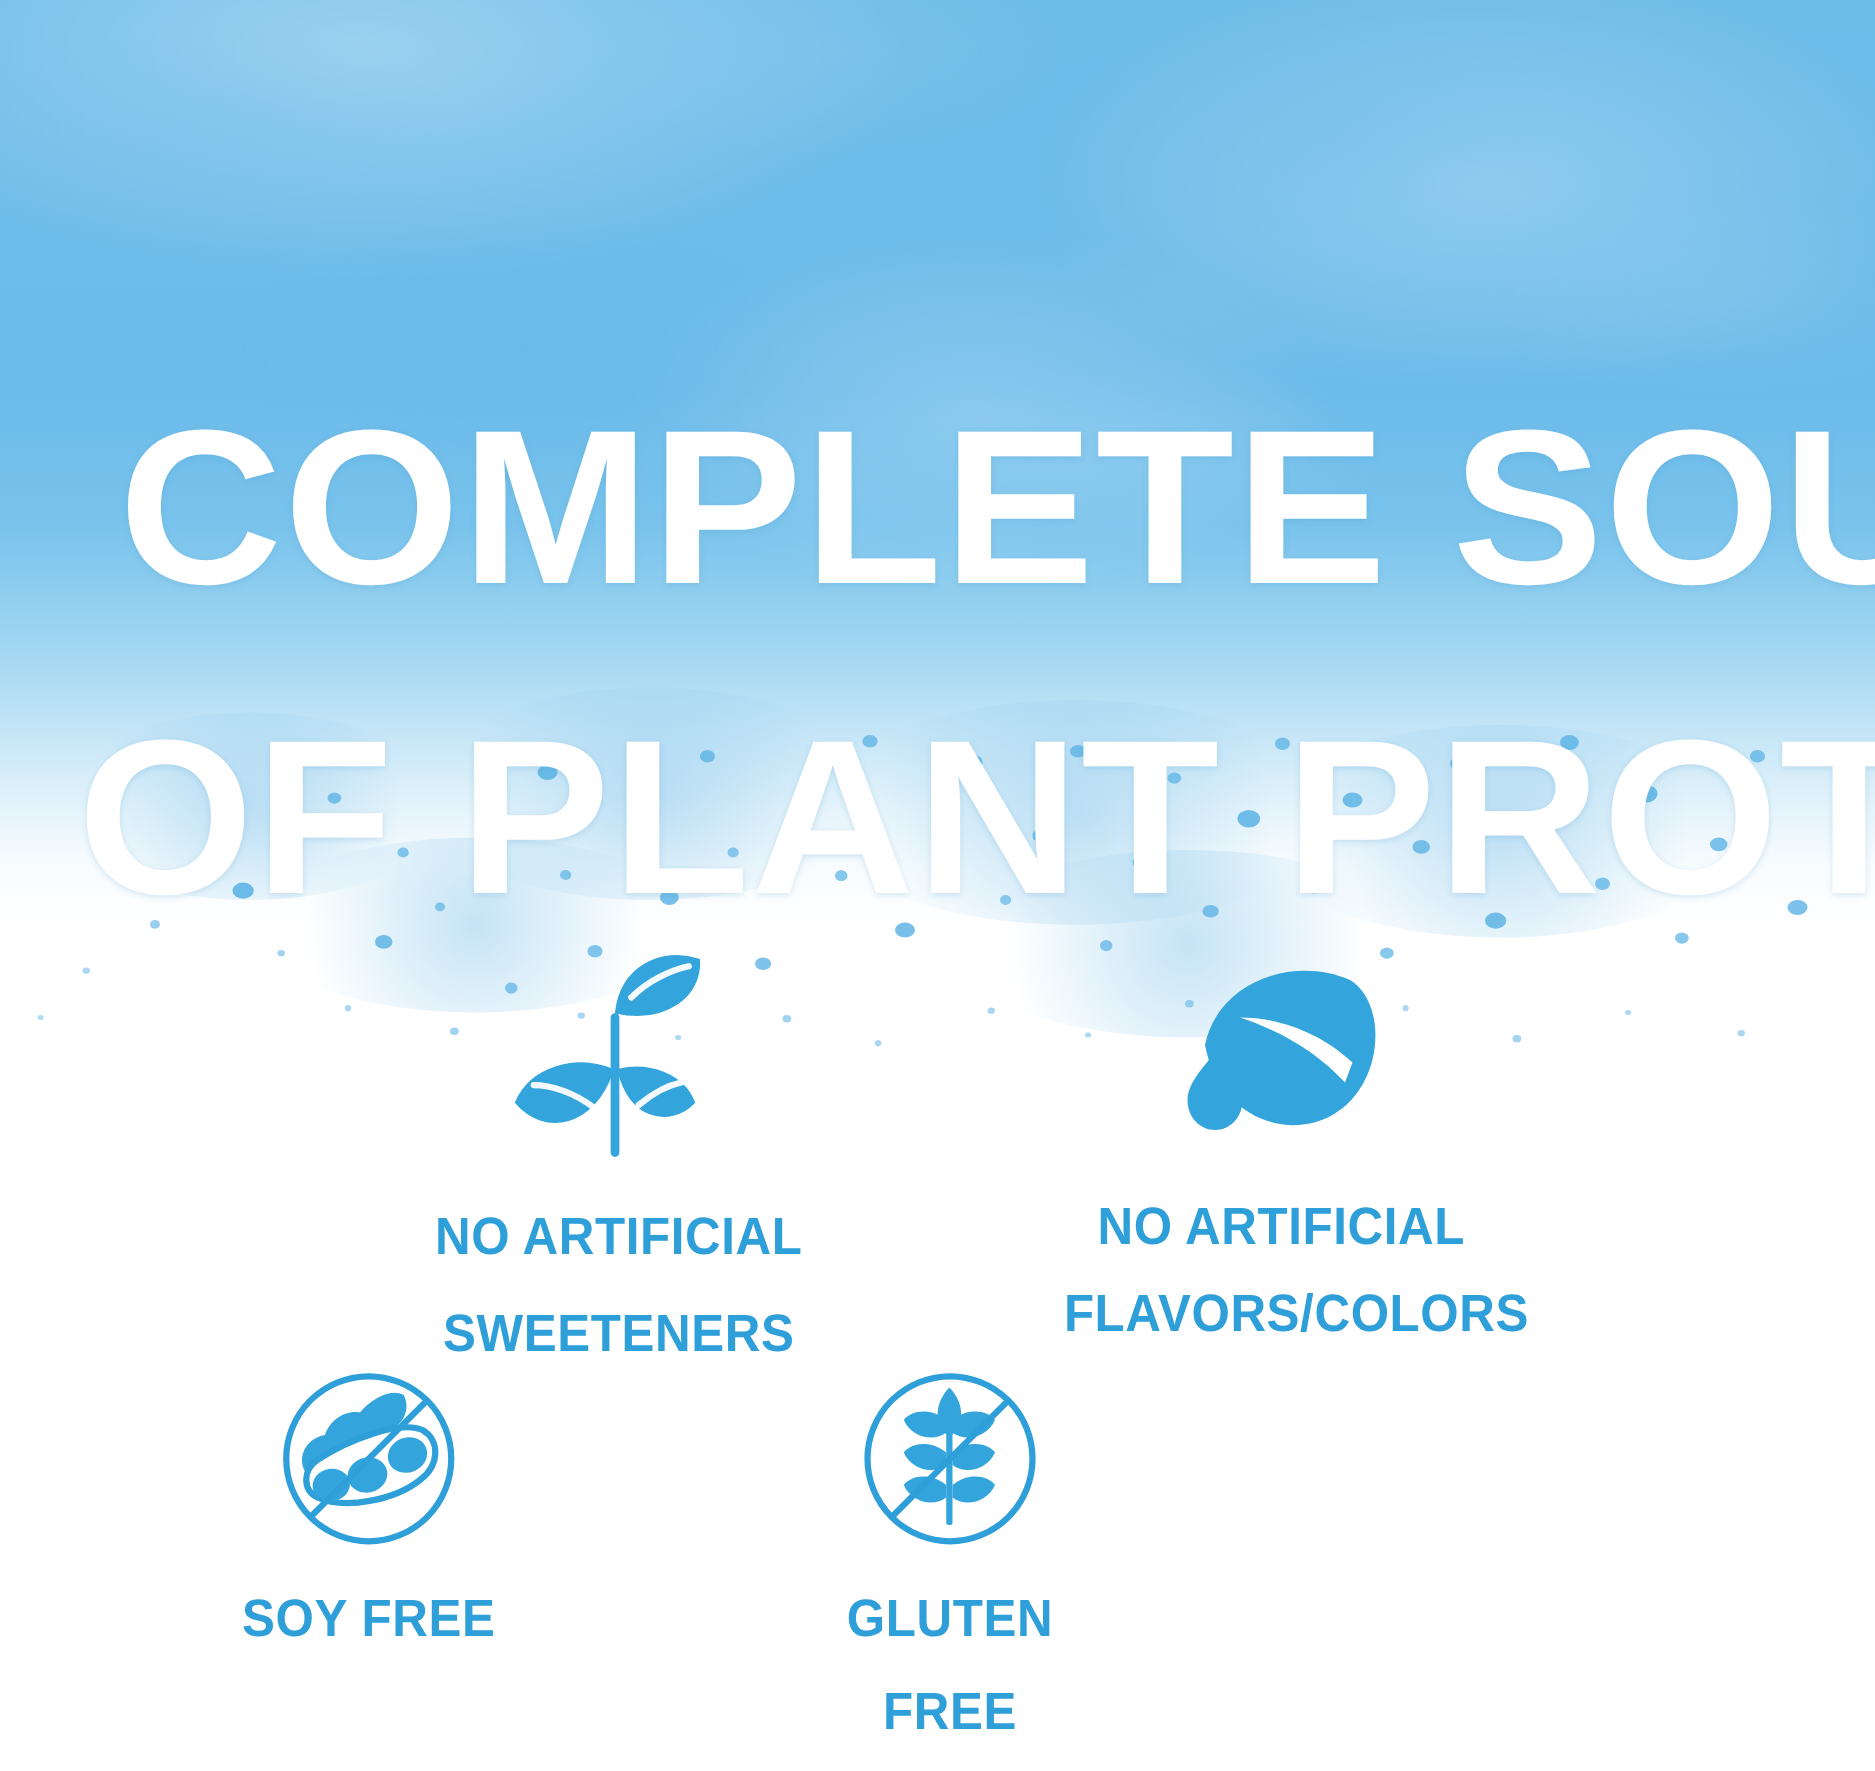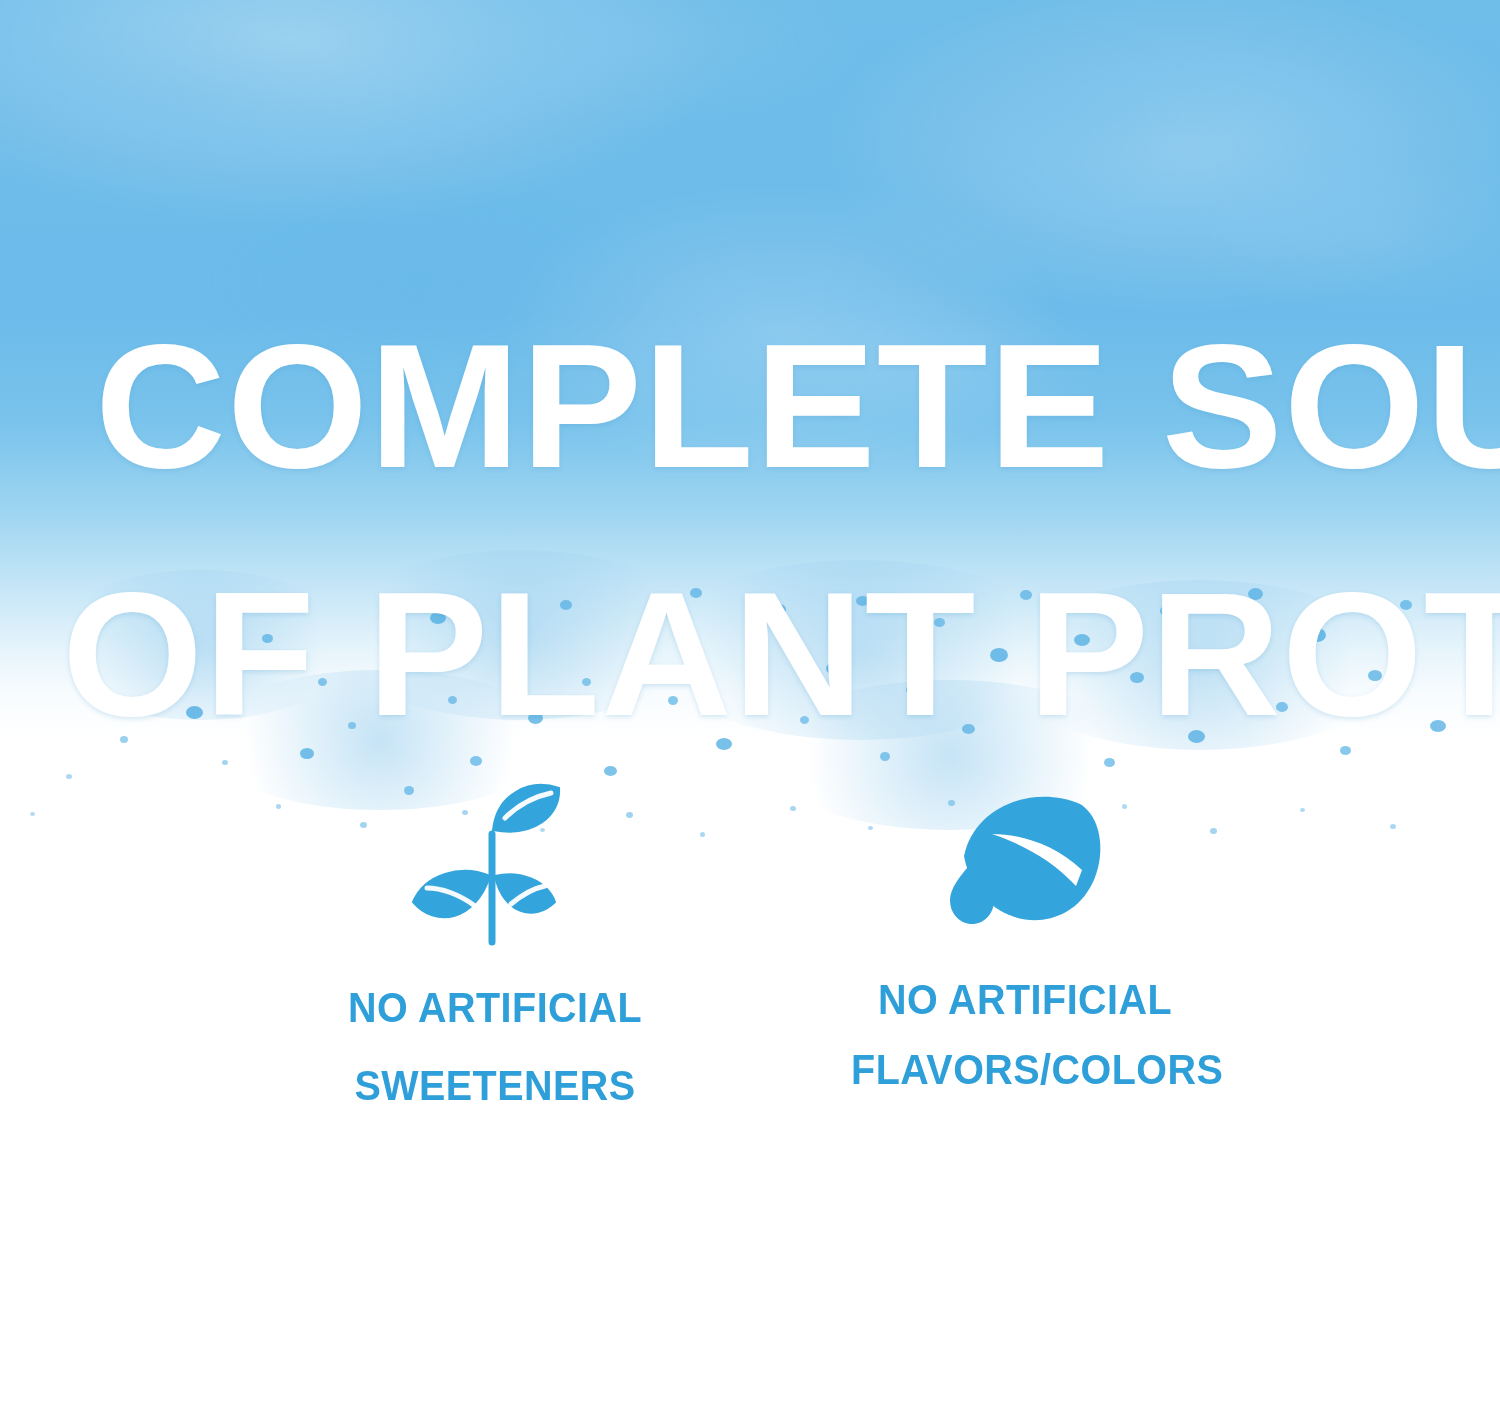--- a/index.html
+++ b/index.html
@@ -105,21 +105,21 @@
     display: block;
     font-stretch: condensed;
   }
   .headline .hl-line-1 { margin-left: 32px; }
   .headline .hl-line-2 { margin-top: 44px; }
 
   
   .benefits {
     position: absolute;
     left: 0;
-    top: 772px;
+    top: 752px;
     width: 1500px;
     height: 640px;
   }
 
   .benefit {
     position: absolute;
     text-align: center;
   }
   .benefit .icon-wrap {
     display: block;
@@ -274,17 +274,64 @@
 
           <path d="M152 88 C124 62, 90 52, 62 52 C92 62, 122 78, 146 104 Z" fill="#ffffff"></path>
 
           <path d="M44 78 C56 94, 64 106, 64 118 C64 132, 54 142, 42 142 C30 142, 20 132, 20 118 C20 106, 30 94, 44 78 Z" fill="#33a5dc"></path>
         </svg>
       </span>
       <span class="caption">NO ARTIFICIAL</span>
       <span class="caption">FLAVORS/COLORS</span>
     </div>
 
-
+    <div class="benefit b-soy">
+      <span class="icon-wrap">
+        <svg width="150" height="150" viewBox="0 0 150 150" aria-hidden="true">
+          <circle cx="75" cy="75" r="66" fill="none" stroke="#2e9fd8" stroke-width="5"></circle>
+
+          <path d="M103 24 C108 34, 104 44, 96 50 C104 54, 106 64, 100 72
+                   C98 84, 86 90, 74 88 C66 96, 52 98, 44 92
+                   C34 96, 24 90, 22 80 C20 68, 28 58, 40 56
+                   C44 44, 56 36, 68 38 C76 28, 92 18, 103 24 Z" fill="#33a5dc"></path>
+
+          <path d="M118 52 C132 60, 132 80, 116 92 C96 108, 56 116, 34 106
+                   C22 100, 22 84, 34 76 C58 60, 100 44, 118 52 Z" fill="#ffffff" stroke="#2e9fd8" stroke-width="5"></path>
+          <ellipse cx="106" cy="72" rx="16" ry="14" fill="#33a5dc" transform="rotate(-22 106 72)"></ellipse>
+          <ellipse cx="74" cy="88" rx="16" ry="14" fill="#33a5dc" transform="rotate(-14 74 88)"></ellipse>
+          <ellipse cx="45" cy="96" rx="15" ry="13" fill="#33a5dc" transform="rotate(-10 45 96)"></ellipse>
+
+          <line x1="28" y1="122" x2="122" y2="28" stroke="#2e9fd8" stroke-width="5"></line>
+        </svg>
+      </span>
+      <span class="caption">SOY FREE</span>
+    </div>
+
+    <div class="benefit b-gluten">
+      <span class="icon-wrap">
+        <svg width="150" height="150" viewBox="0 0 150 150" aria-hidden="true">
+          <circle cx="75" cy="75" r="66" fill="none" stroke="#2e9fd8" stroke-width="5"></circle>
+          <g fill="#33a5dc">
+
+            <rect x="72" y="52" width="5" height="76" rx="2"></rect>
+
+            <path d="M74.5 18 C86 30, 88 46, 74.5 58 C61 46, 63 30, 74.5 18 Z"></path>
+
+            <path d="M72 44 C60 34, 44 36, 38 44 C44 58, 62 62, 72 54 Z"></path>
+            <path d="M77 44 C89 34, 105 36, 111 44 C105 58, 87 62, 77 54 Z"></path>
+
+            <path d="M72 70 C60 60, 44 62, 38 70 C44 84, 62 88, 72 80 Z"></path>
+            <path d="M77 70 C89 60, 105 62, 111 70 C105 84, 87 88, 77 80 Z"></path>
+
+            <path d="M72 96 C60 86, 44 88, 38 96 C44 110, 62 114, 72 106 Z"></path>
+            <path d="M77 96 C89 86, 105 88, 111 96 C105 110, 87 114, 77 106 Z"></path>
+          </g>
+
+          <line x1="28" y1="122" x2="122" y2="28" stroke="#2e9fd8" stroke-width="5"></line>
+        </svg>
+      </span>
+      <span class="caption">GLUTEN</span>
+      <span class="caption">FREE</span>
+    </div>
 
 
   </div>
 </div>
 
 </body></html>

